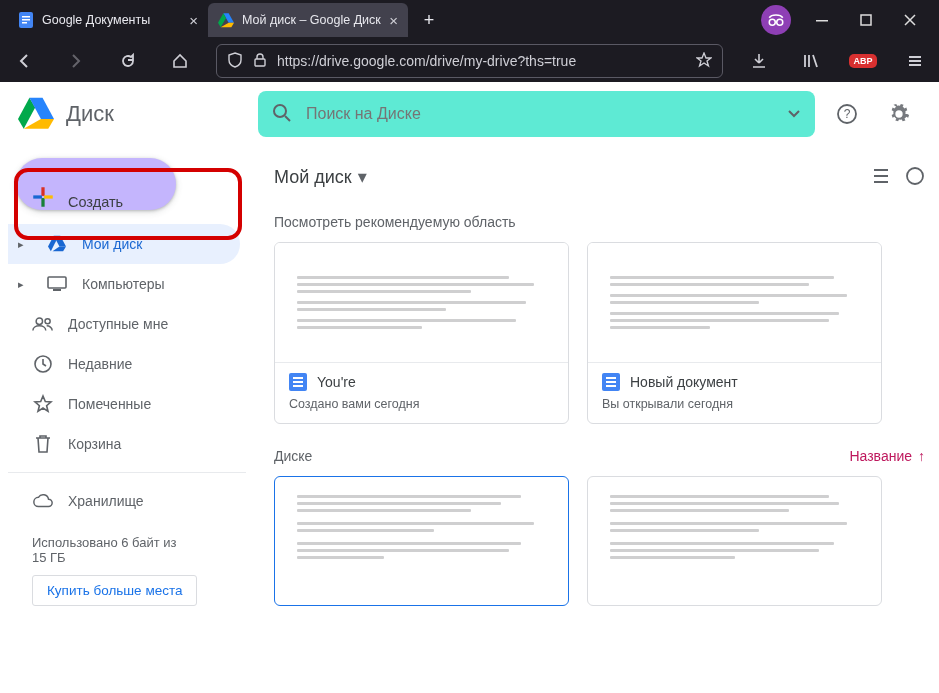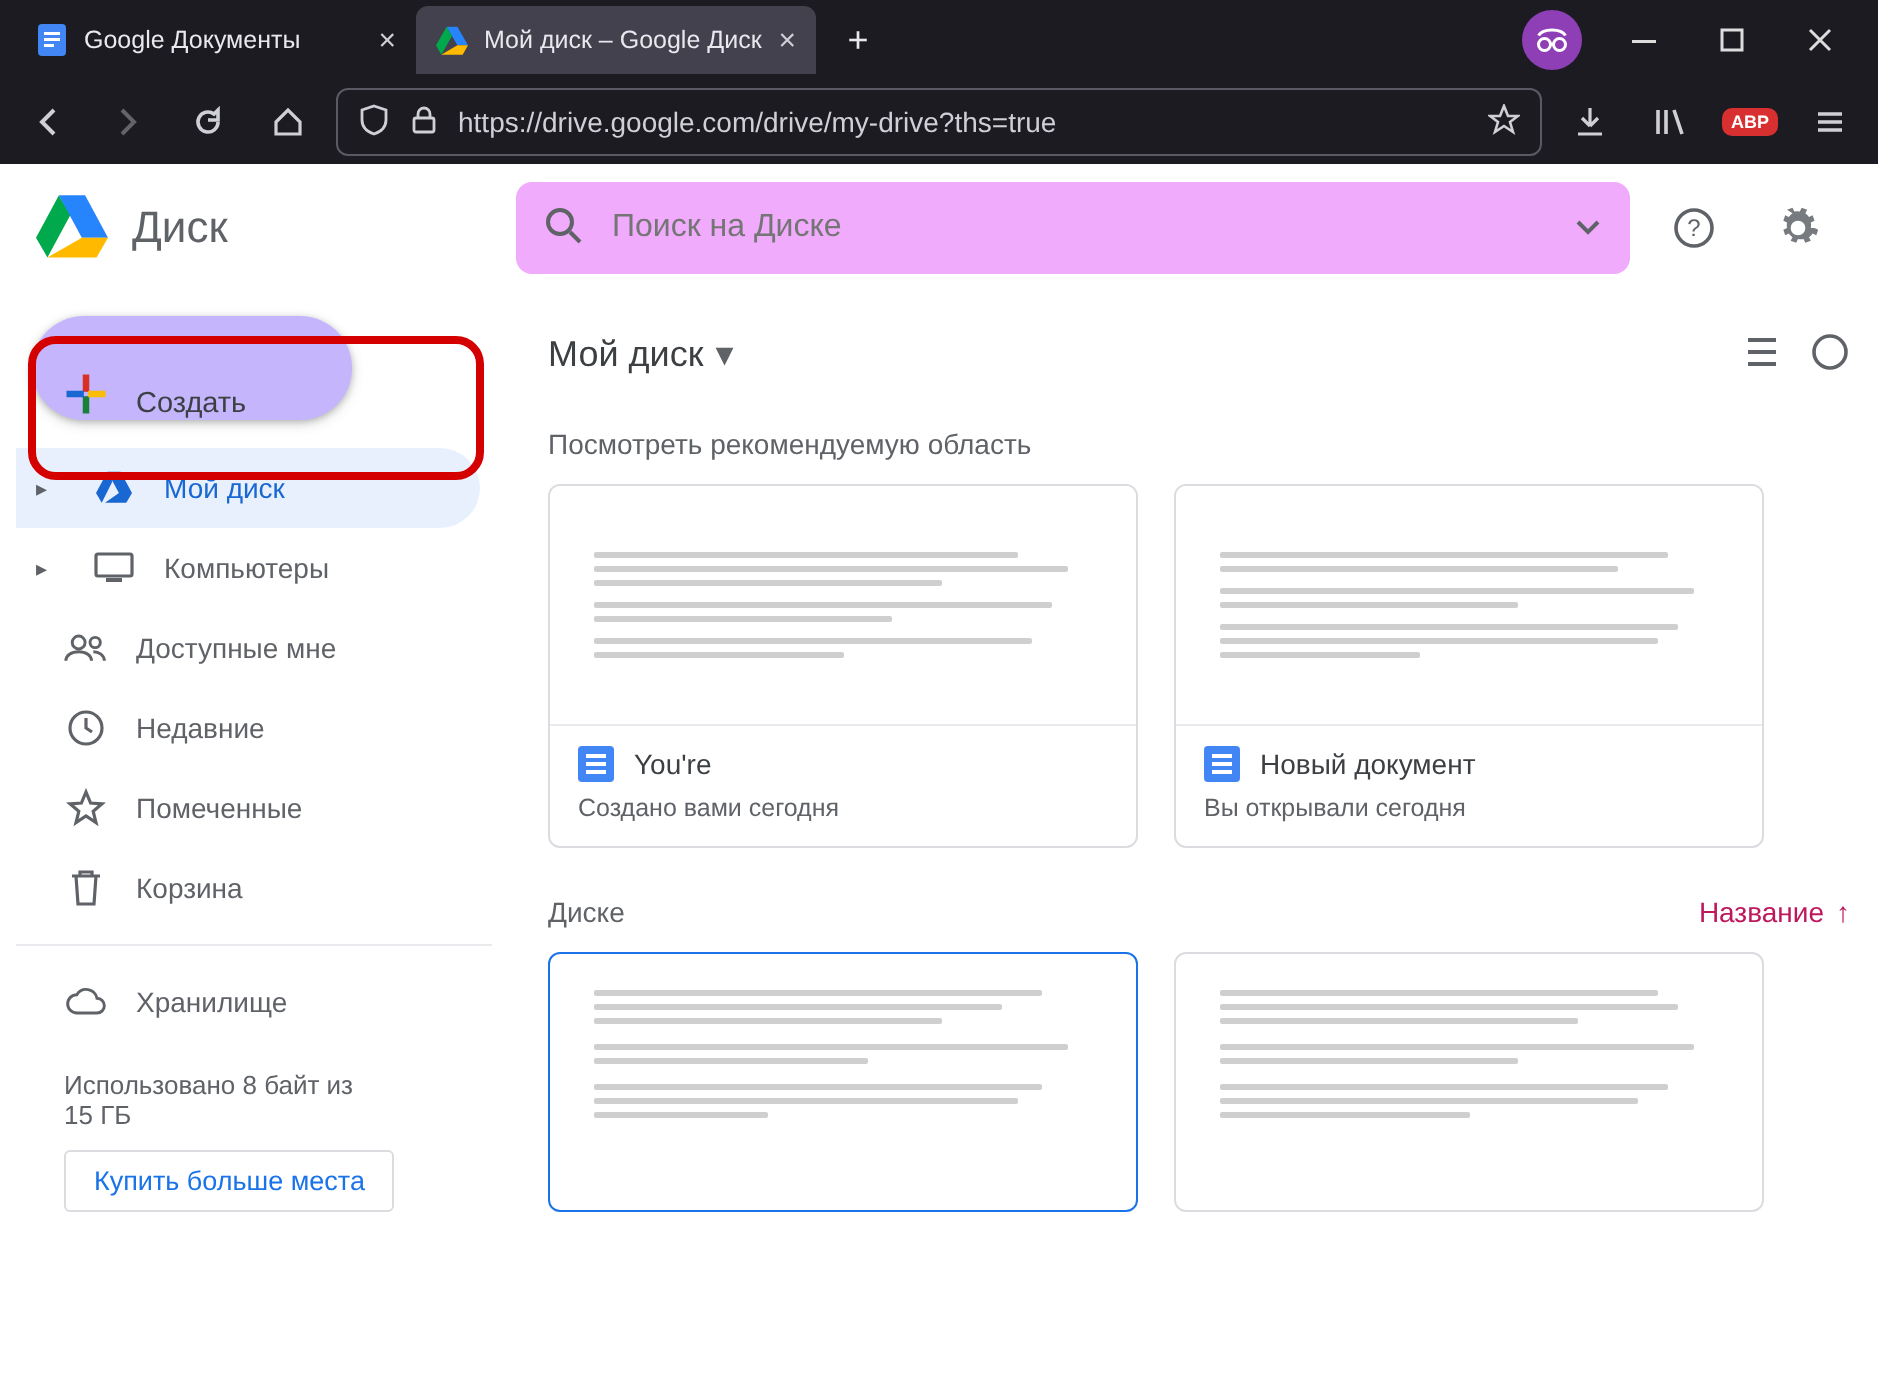--- a/index.html
+++ b/index.html
@@ -26,40 +26,40 @@
   }
   .tab.inactive { background: transparent; }
   .tab.active { background: #42414d; }
   .tab .favicon { width: 16px; height: 16px; display:flex; align-items:center; justify-content:center; }
   .tab .close { margin-left:auto; font-size: 15px; color:#cfcfd6; }
   .newtab { width: 30px; height: 30px; display:flex; align-items:center; justify-content:center; color:#e8e8ee; font-size:18px; margin-left:6px; }
   .win-controls { margin-left:auto; display:flex; gap:2px; align-items:center;}
   .win-btn { width:42px; height:32px; display:flex; align-items:center; justify-content:center; color:#ddd; }
   .incog { width:30px; height:30px; border-radius:15px; background:#8e3fb5; display:flex; align-items:center; justify-content:center; margin-right:8px; }
 
-  .toolbar { display:flex; align-items:center; height:42px; padding: 0 8px; gap:8px; }
+  .toolbar { display:flex; align-items:center; height:42px; padding: 0 8px; gap:20px; }
   .tb-btn { width:32px; height:32px; border-radius:4px; display:flex; align-items:center; justify-content:center; color:#cfcfd6; }
   .url-bar { flex:1; background:#1c1b22; border:1px solid #5a5964; border-radius:6px; height:34px; display:flex; align-items:center; padding:0 10px; gap:10px; color:#cfcfd6; }
   .url-bar .url { flex:1; font-size:14px; white-space:nowrap; overflow:hidden; }
   .abp { background:#d83030; color:#fff; border-radius:5px; font-size:9px; font-weight:bold; padding:2px 4px; }
 
   
   .app {
     background:#fff;
     color:#202124;
     height: calc(693px - 82px);
     display:flex; flex-direction:column;
   }
   .app-header {
     height:64px; display:flex; align-items:center; padding:0 20px 0 16px; gap:12px;
   }
   .drive-logo { display:flex; align-items:center; gap:10px; width:230px; }
   .drive-logo svg { width:40px; height:36px; }
   .drive-logo-text { font-size:22px; color:#5f6368; }
-  .search-wrap { flex:1; display:flex; align-items:center; background:#f0abfc; border-radius:8px; height:46px; padding:0 14px; gap:14px; color:#5f6368; }
+  .search-wrap { flex:1; display:flex; align-items:center; background:#5eead4; border-radius:8px; height:46px; padding:0 14px; gap:14px; color:#5f6368; }
   .search-wrap input { border:0; background:transparent; flex:1; font-size:16px; outline:none; color:#3c4043;}
   .hdr-icon { width:40px; height:40px; display:flex; align-items:center; justify-content:center; color:#5f6368; border-radius:50%; }
 
   .app-body { flex:1; display:flex; overflow:hidden; }
   .sidebar { width:256px; padding: 6px 10px 0 8px; display:flex; flex-direction:column; }
   .create-btn {
     position:relative;
     height:52px; width:160px; border-radius:26px;
     display:flex; align-items:flex-end; gap:12px; padding:0 18px 0 14px;
     background:#c4b5fd; box-shadow:0 1px 3px rgba(60,64,67,.3),0 2px 6px 1px rgba(60,64,67,.12);
@@ -330,21 +330,21 @@
       <div style="height:1px;background:#e8eaed;margin:8px 0;"></div>
       <div class="nav-item no-arrow">
         <span class="icn">
             <svg width="22" height="16" viewBox="0 0 24 16">
               <path d="M7 14a5 5 0 010-10 6 6 0 0111 2 4 4 0 010 8z" fill="none" stroke="#5f6368" stroke-width="1.6"></path>
             </svg>
           </span>
         <span>Хранилище</span>
       </div>
       <div class="storage-block">
-        <div>Использовано 8 байт из</div>
+        <div>Использовано 6 байт из</div>
         <div>15 ГБ</div>
         <a class="buy-more">Купить больше места</a>
       </div>
     </div>
 
     <div class="main">
       <div class="crumb-row">
         <div class="crumb">
           <span>Мой диск</span>
           <span class="drop">▾</span>

